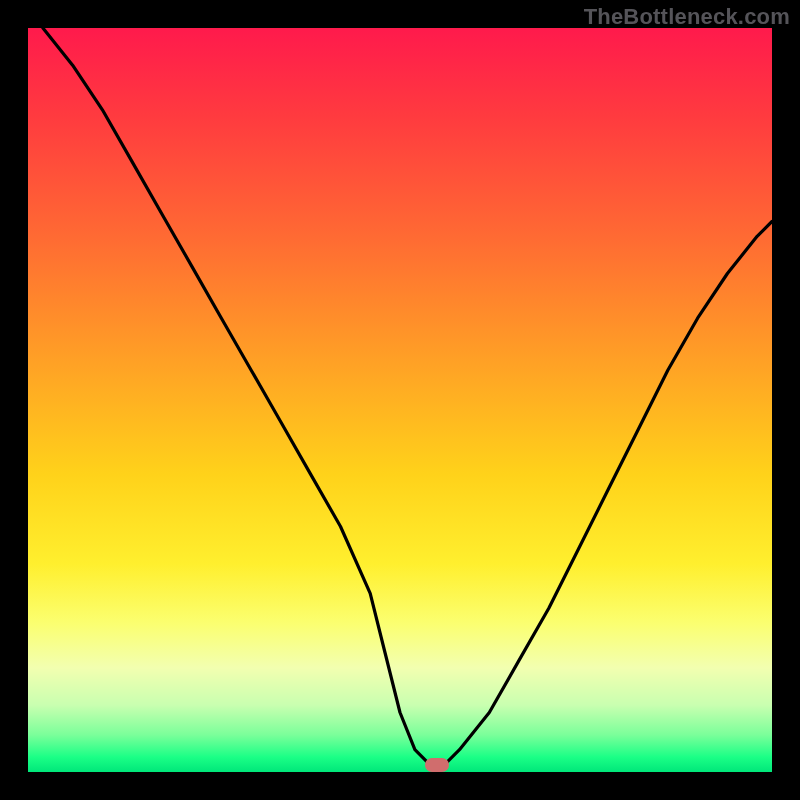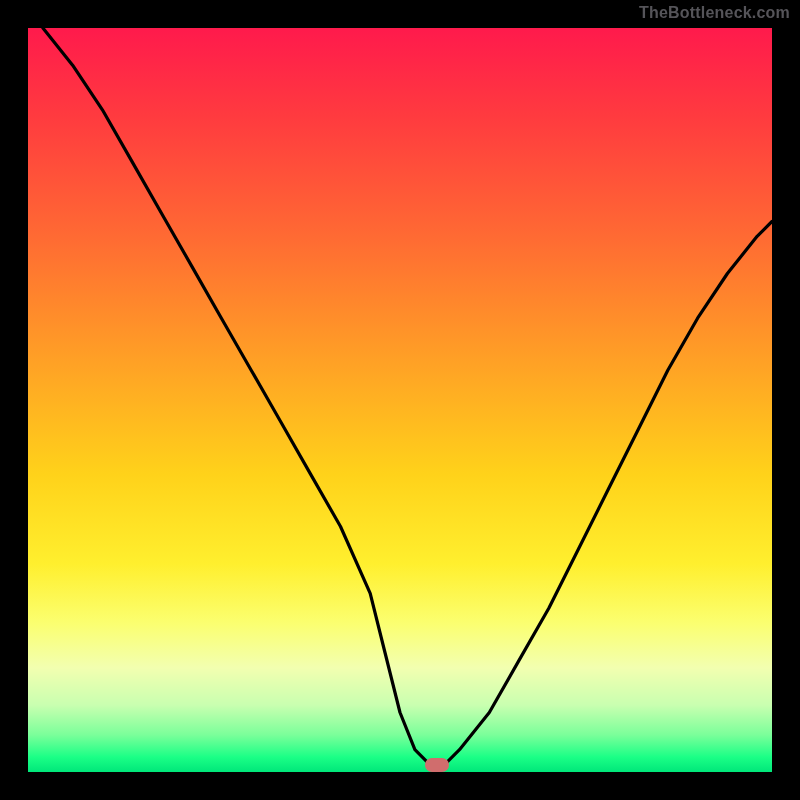--- a/index.html
+++ b/index.html
@@ -15,21 +15,21 @@
     position: relative;
     width: 800px;
     height: 800px;
     background: #000;
   }
   .watermark {
     position: absolute;
     top: 4px;
     right: 10px;
     color: #555459;
-    font-size: 16px;
+    font-size: 22px;
     font-weight: 600;
     letter-spacing: 0.2px;
     user-select: none;
   }
   .plot {
     position: absolute;
     left: 28px;
     top: 28px;
     width: 744px;
     height: 744px;

